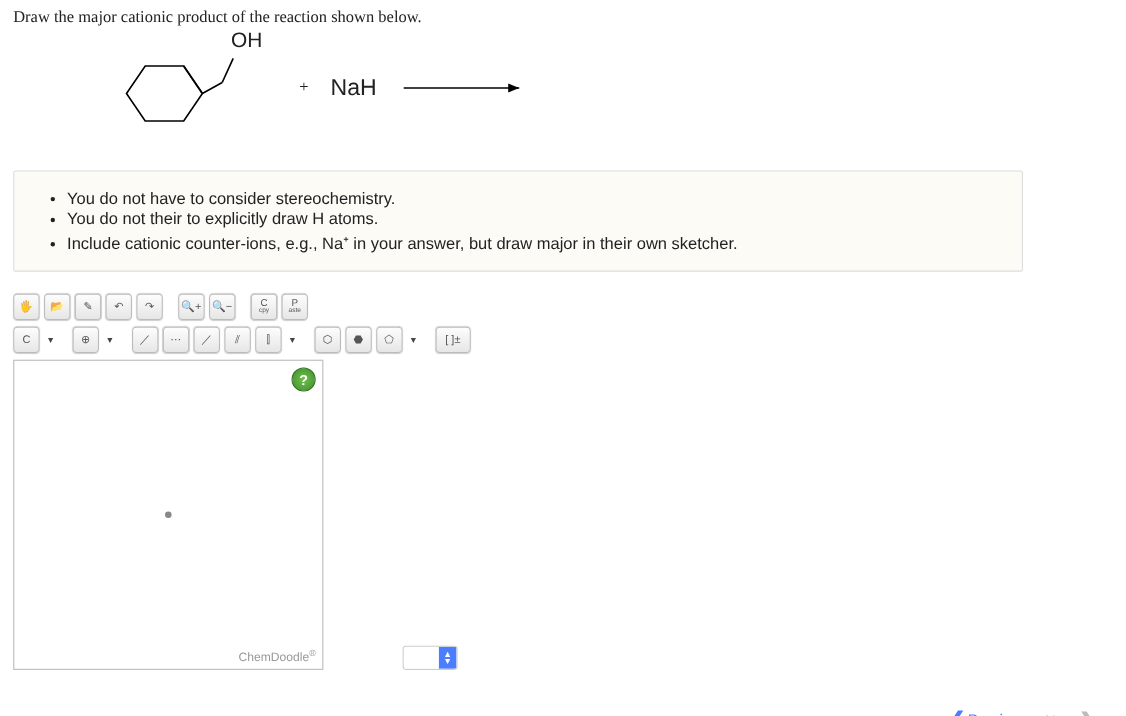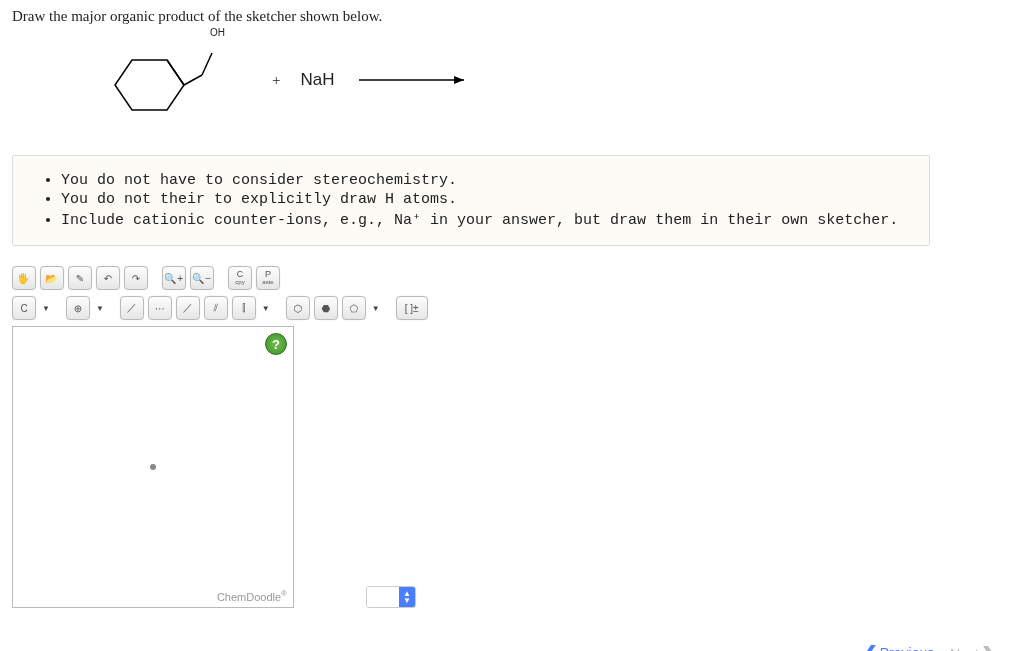--- a/index.html
+++ b/index.html
@@ -26,33 +26,33 @@
     position: relative;
     width: 90px;
     height: 90px;
   }
   .hexagon-oh svg { position: absolute; left: 0; top: 0; }
   .oh-label {
     position: absolute;
     left: 108px;
     top: -8px;
     font-family: Arial, sans-serif;
-    font-size: 10px;
+    font-size: 19px;
   }
   .plus-sign { font-size: 15px; margin-left: 60px;}
-  .reagent { font-size: 17px; font-family: Arial, sans-serif;}
+  .reagent { font-size: 21px; font-family: Arial, sans-serif;}
   .arrow svg { display: block; }
   .instruction-box {
     border: 1px solid #ddd;
     border-radius: 2px;
     background: #fdfbf6;
     padding: 14px 18px;
     margin: 20px 0;
     max-width: 880px;
-    font-family: Liberation Mono, monospace;
+    font-family: Liberation Sans, sans-serif;
   }
   .instruction-box ul {
     margin: 0;
     padding-left: 30px;
   }
   .instruction-box li {
     margin: 2px 0;
     font-size: 15px;
   }
 
@@ -172,21 +172,21 @@
     cursor: pointer;
     padding: 4px 6px;
   }
   .nav-prev { color: #4a7dff; }
   .nav-next { color: #bbb; }
   .nav-chev { font-size: 18px; font-weight: bold; }
 </style>
 </head>
 <body>
 
-<div class="question-text">Draw the major organic product of the sketcher shown below.</div>
+<div class="question-text">Draw the major cationic product of the reaction shown below.</div>
 
 <div class="reaction-area">
   <div class="hexagon-oh">
     <svg viewBox="0 0 140 100" width="140" height="100">
       <polygon points="30,25 65,25 82,50 65,75 30,75 13,50" fill="none" stroke="#000" stroke-width="1.5"></polygon>
       <line x1="65" y1="25" x2="82" y2="50" stroke="#000" stroke-width="1.5"></line>
       <line x1="82" y1="50" x2="100" y2="40" stroke="#000" stroke-width="1.5"></line>
       <line x1="100" y1="40" x2="110" y2="18" stroke="#000" stroke-width="1.5"></line>
     </svg>
     <span class="oh-label">OH</span>
@@ -198,21 +198,21 @@
       <line x1="5" y1="10" x2="110" y2="10" stroke="#000" stroke-width="1.5"></line>
       <polygon points="110,10 100,6 100,14" fill="#000"></polygon>
     </svg>
   </div>
 </div>
 
 <div class="instruction-box">
   <ul>
     <li>You do not have to consider stereochemistry.</li>
     <li>You do not their to explicitly draw H atoms.</li>
-    <li>Include cationic counter-ions, e.g., Na⁺ in your answer, but draw them in their own sketcher.</li>
+    <li>Include cationic counter-ions, e.g., Na⁺ in your answer, but draw major in their own sketcher.</li>
   </ul>
 </div>
 
 <div class="sketcher-wrap">
   <div class="toolbar-row">
     <div class="tool-btn">
         <span>🖐</span>
       </div>
     <div class="tool-btn">
         <span>📂</span>

